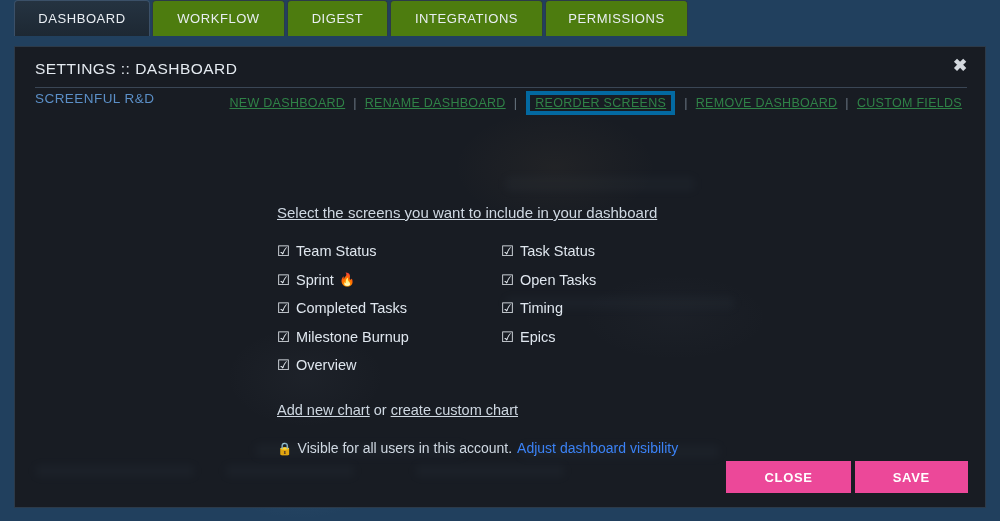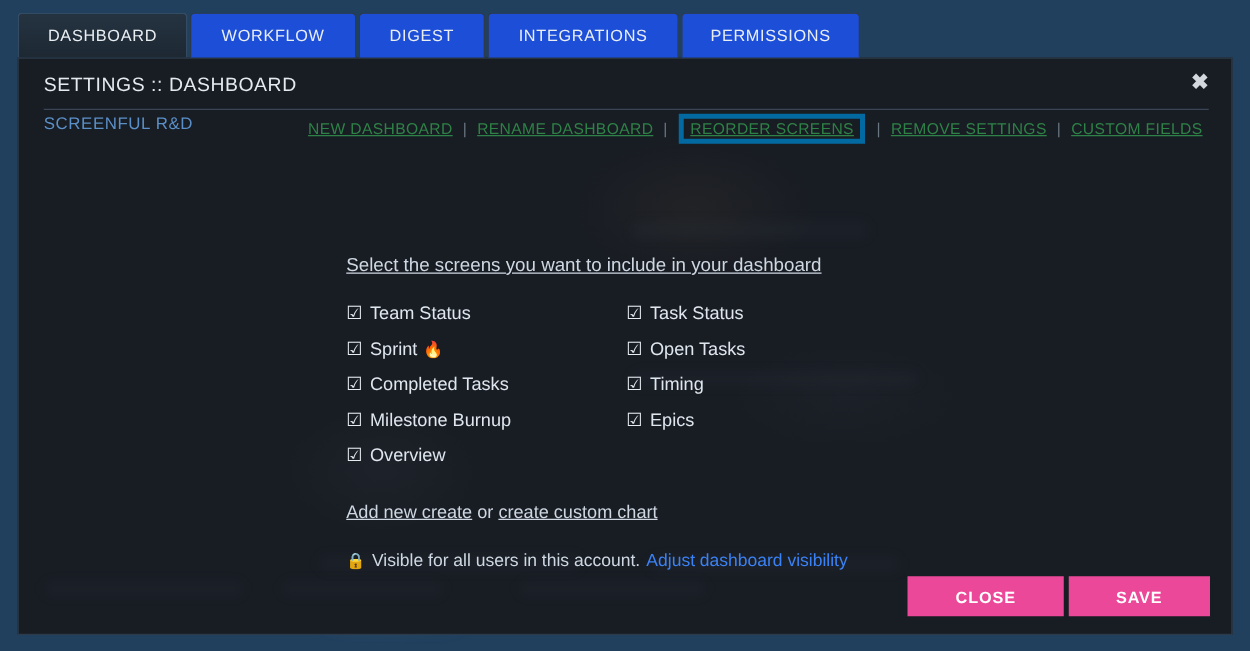--- a/index.html
+++ b/index.html
@@ -34,34 +34,33 @@
     opacity: .55;
   }
 
   
   .tabbar {
     position: absolute;
     left: 0; top: 0;
     width: 1000px;
     height: 46px;
     display: flex;
-    align-items: flex-end;
     padding-left: 14px;
     z-index: 6;
   }
 
   .tab {
     height: 36px;
     display: flex;
     align-items: center;
     justify-content: center;
     color: #e9eef3;
     font-size: 13px;
     letter-spacing: .55px;
-    background: #1d4ed8;
+    background: #4d7c0f;
     border: 1px solid #2c3a49;
     border-bottom: none;
     border-radius: 4px 4px 0 0;
     margin-right: 2px;
     cursor: pointer;
     user-select: none;
   }
   .tab.active {
     background: linear-gradient(180deg, #253341 0%, #1d2833 100%);
     border-color: #3b5068;
@@ -289,21 +288,21 @@
 
   <div class="crumb">SCREENFUL R&amp;D</div>
 
   <div class="actions">
     <span class="action-link">NEW DASHBOARD</span>
     <span class="action-sep">|</span>
     <span class="action-link">RENAME DASHBOARD</span>
     <span class="action-sep">|</span>
     <span class="action-link highlighted">REORDER SCREENS</span>
     <span class="action-sep">|</span>
-    <span class="action-link">REMOVE SETTINGS</span>
+    <span class="action-link">REMOVE DASHBOARD</span>
     <span class="action-sep">|</span>
     <span class="action-link">CUSTOM FIELDS</span>
   </div>
 
   <div class="prompt">Select the screens you want to include in your dashboard</div>
 
   <div class="cols">
     <div class="col">
       <div class="chk-row">
         <span class="chk-box">☑</span>
@@ -342,21 +341,21 @@
         <span class="chk-label">Timing</span>
       </div>
       <div class="chk-row">
         <span class="chk-box">☑</span>
         <span class="chk-label">Epics</span>
       </div>
     </div>
   </div>
 
   <div class="sublinks">
-    <a>Add new create</a><span> or </span><a>create custom chart</a>
+    <a>Add new chart</a><span> or </span><a>create custom chart</a>
   </div>
 
   <div class="visibility">
     <span class="lock-icon">🔒</span>
     <span>Visible for all users in this account.</span>
     <a>Adjust dashboard visibility</a>
   </div>
 
   <div class="footer">
     <button class="btn">CLOSE</button>

